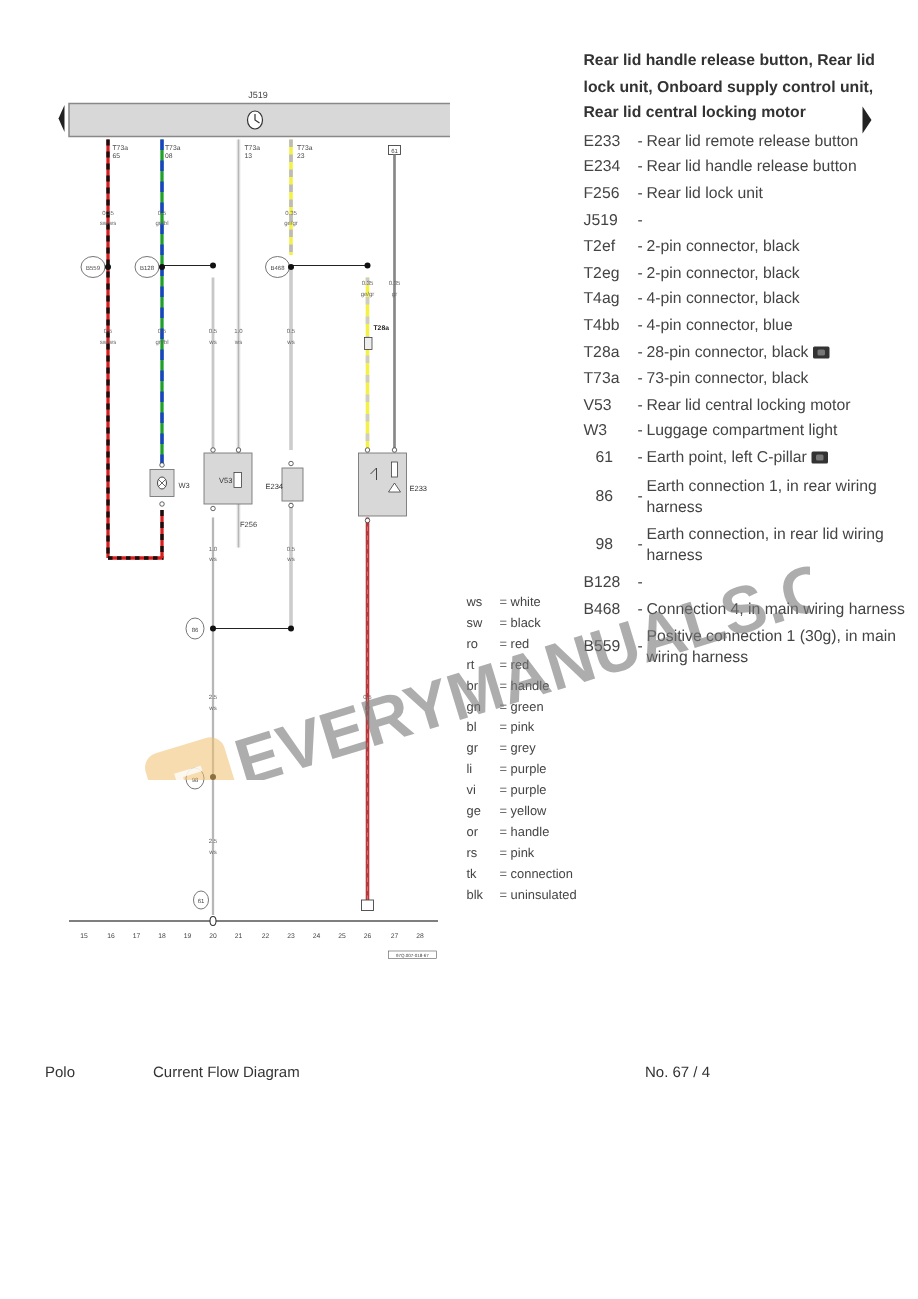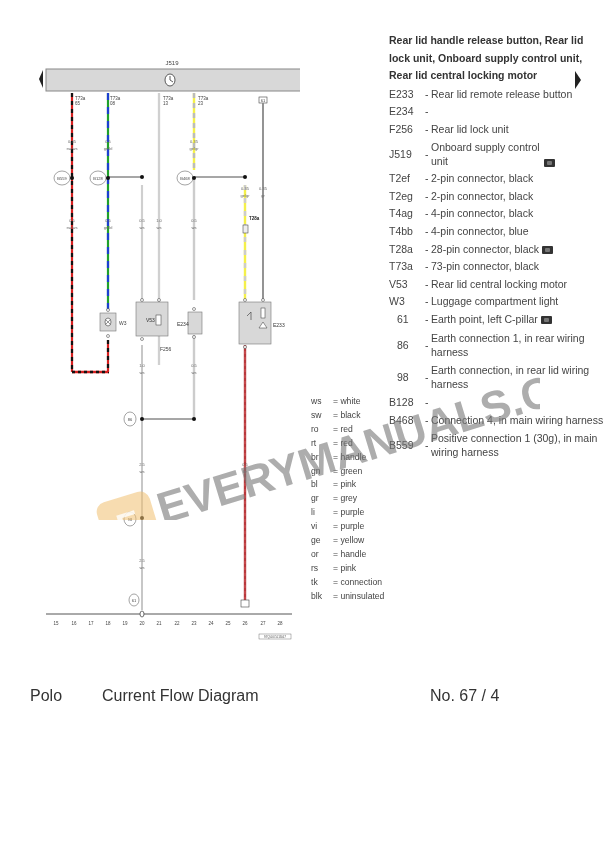--- a/index.html
+++ b/index.html
@@ -10,21 +10,21 @@
   .legend-row{display:flex;font-size:10.5px;line-height:17.6px;color:#444;}
   .legend-row .code{width:36px;flex:none;display:flex;align-items:center;}
   .legend-row .dash{width:6px;flex:none;display:flex;align-items:center;}
   .legend-row .desc{flex:1;}
   .legend-row.multi{line-height:14px;padding:2px 0;}
   .cam{display:inline-block;width:11px;height:8px;background:#333;border-radius:1px;vertical-align:middle;margin-left:3px;position:relative;}
   .cam:after{content:"";position:absolute;left:3px;top:2px;width:5px;height:4px;background:#777;border-radius:1px;}
   .colors{position:absolute;left:311px;top:395px;font-size:8.6px;line-height:13.9px;color:#444;}
   .colors .row{display:flex;}
   .colors .ab{width:22px;}
-  .footer{position:absolute;top:687px;font-size:16px;color:#333;}
+  .footer{position:absolute;top:710px;font-size:10px;color:#333;}
   .watermark{position:absolute;left:70px;top:330px;width:470px;height:190px;pointer-events:none;}
 </style>
 </head>
 <body>
 
 <svg class="diagram" viewBox="0 0 300 650" width="300" height="650" xmlns="http://www.w3.org/2000/svg" font-family="Liberation Sans, sans-serif">
 
   <path d="M39 79 L43 70 L43 88 Z" fill="#222"></path>
 
   <text x="172" y="65" font-size="6" fill="#444" text-anchor="middle">J519</text>
@@ -276,30 +276,30 @@
 <div class="legend-panel">
   <div class="legend-title">Rear lid handle release button, Rear lid lock unit, Onboard supply control unit, Rear lid central locking motor</div>
   <div class="legend-row">
       <span class="code">E233</span>
       <span class="dash">-</span>
       <span class="desc">Rear lid remote release button</span>
     </div>
   <div class="legend-row">
       <span class="code">E234</span>
       <span class="dash">-</span>
+      <span class="desc">Rear lid handle release button</span>
     </div>
   <div class="legend-row">
       <span class="code">F256</span>
       <span class="dash">-</span>
       <span class="desc">Rear lid lock unit</span>
     </div>
   <div class="legend-row multi">
       <span class="code">J519</span>
       <span class="dash">-</span>
-      <span class="desc"><span style="display:inline-block;width:110px">Onboard supply control unit</span><span class="cam"></span></span>
     </div>
   <div class="legend-row">
       <span class="code">T2ef</span>
       <span class="dash">-</span>
       <span class="desc">2-pin connector, black</span>
     </div>
   <div class="legend-row">
       <span class="code">T2eg</span>
       <span class="dash">-</span>
       <span class="desc">2-pin connector, black</span>

